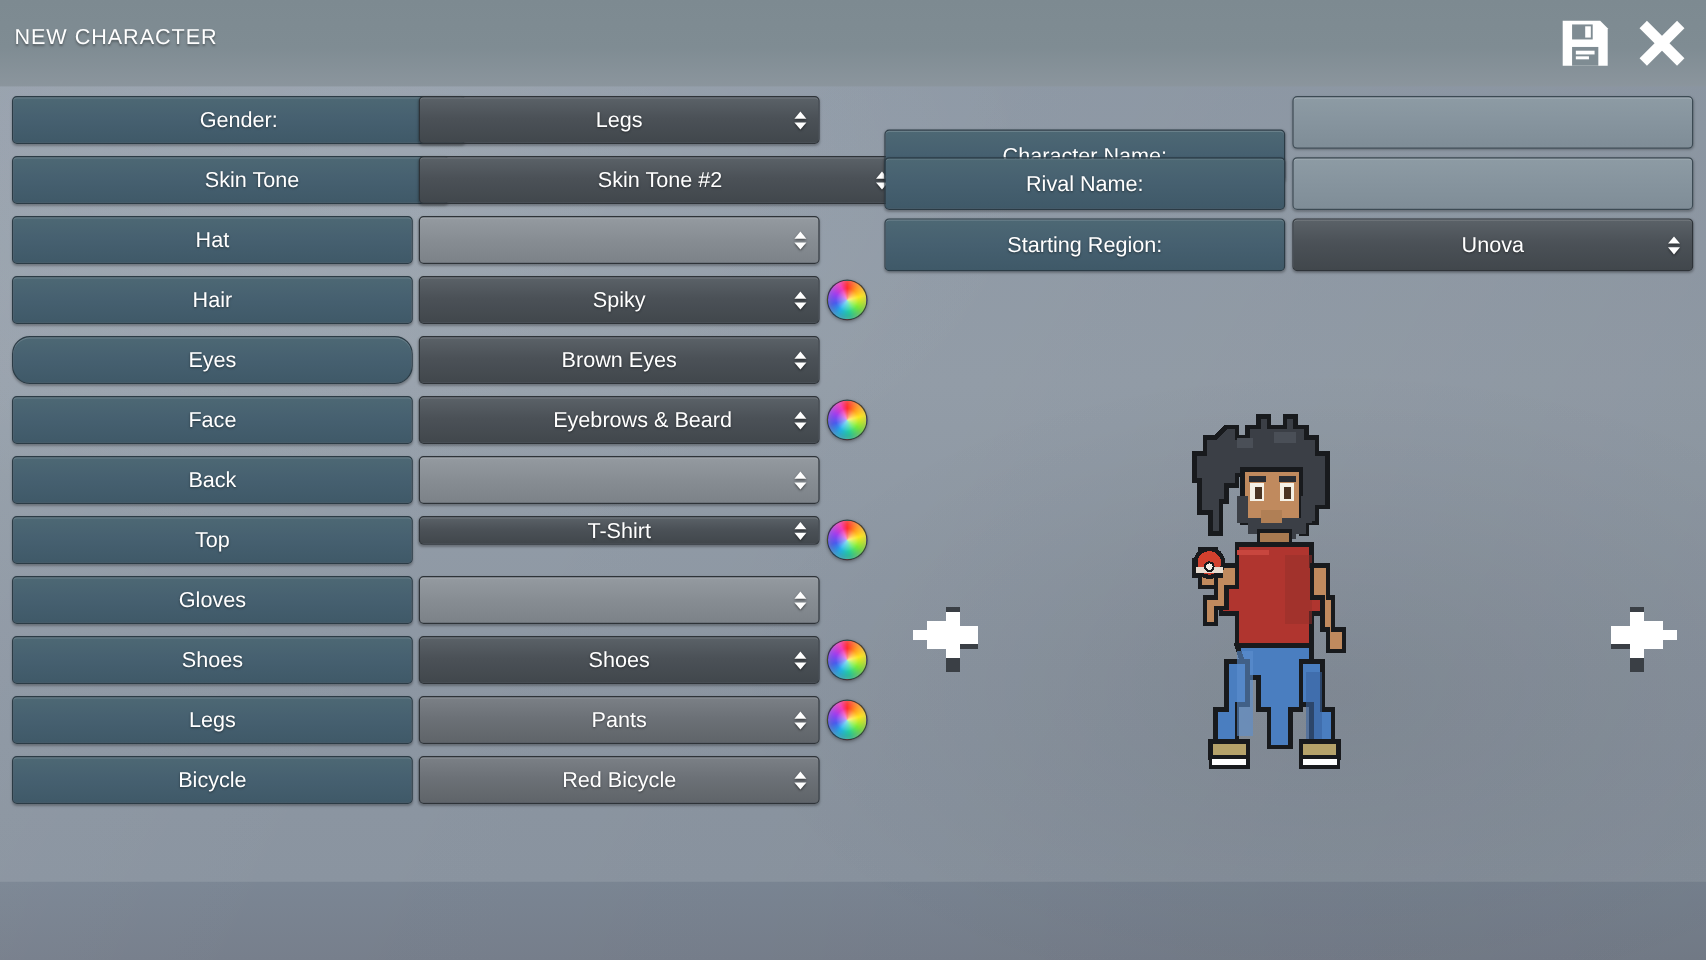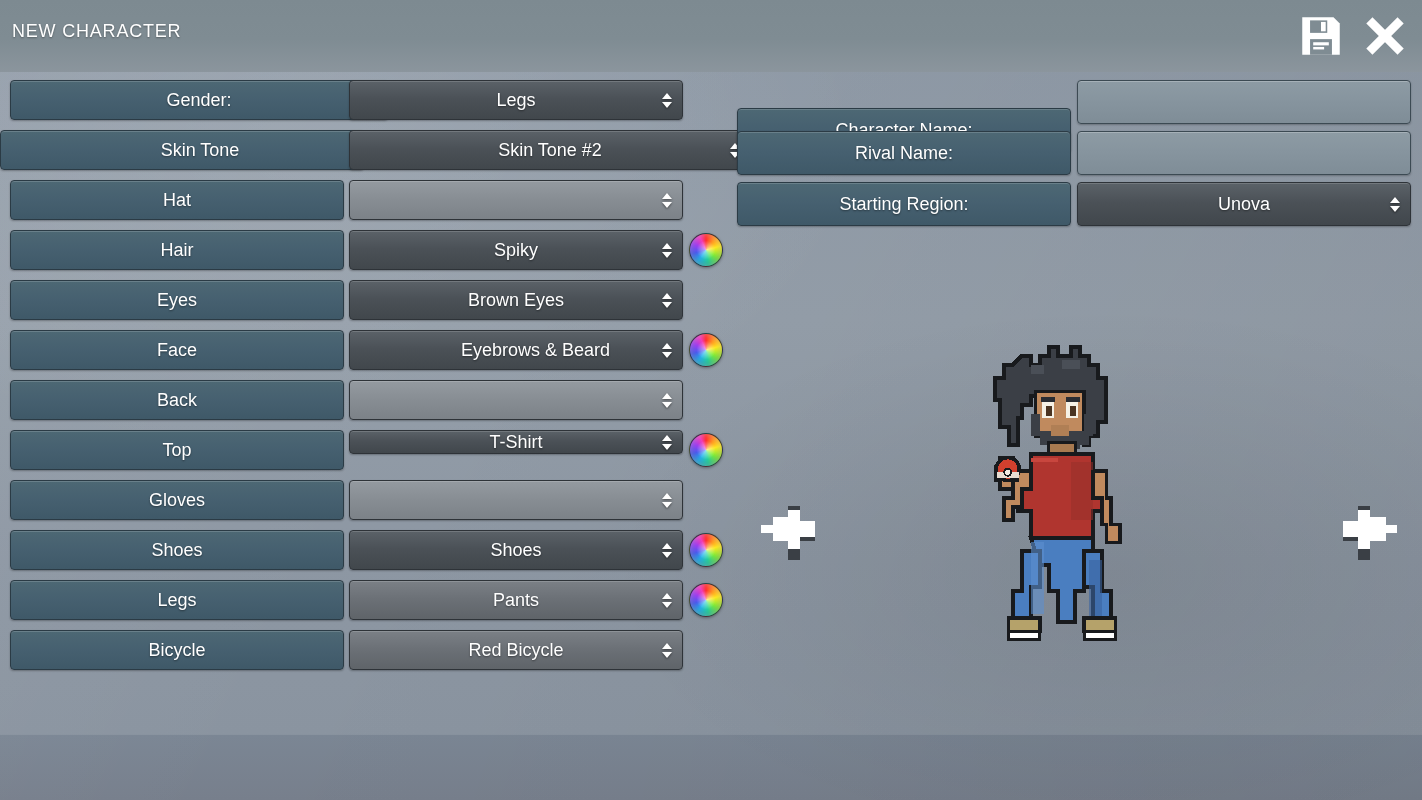--- a/index.html
+++ b/index.html
@@ -218,21 +218,21 @@
       <div class="label-btn" style="left: 10px; top: 80px; width: 378px; height: 40px;">
         <span>Gender:</span>
       </div>
       <div class="value-select" style="left: 349px; top: 80px; width: 334px; height: 40px;">
         <span>Legs</span>
         <span class="spinner">
           <span class="tri-up"></span>
           <span class="tri-dn"></span>
         </span>
       </div>
-      <div class="label-btn" style="left: 0; top: 130px; width: 364px; height: 40px; padding-left: 36px;">
+      <div class="label-btn" style="left: 10px; top: 130px; width: 364px; height: 40px; padding-left: 36px;">
         <span>Skin Tone</span>
       </div>
       <div class="value-select" style="left: 349px; top: 130px; width: 402px; height: 40px;">
         <span>Skin Tone #2</span>
         <span class="spinner">
           <span class="tri-up"></span>
           <span class="tri-dn"></span>
         </span>
       </div>
       <div class="label-btn" style="left: 10px; top: 180px; width: 334px; height: 40px;">
@@ -249,21 +249,21 @@
         <span>Hair</span>
       </div>
       <div class="value-select" style="left: 349px; top: 230px; width: 334px; height: 40px;">
         <span>Spiky</span>
         <span class="spinner">
           <span class="tri-up"></span>
           <span class="tri-dn"></span>
         </span>
       </div>
       <div class="color-wheel" style="left: 689px; top: 233px;"></div>
-      <div class="label-btn" style="left: 10px; top: 280px; width: 334px; height: 40px;">
+      <div class="label-btn" style="left: 10px; top: 280px; width: 334px; height: 40px; border-radius: 15px;">
         <span>Eyes</span>
       </div>
       <div class="value-select" style="left: 349px; top: 280px; width: 334px; height: 40px;">
         <span>Brown Eyes</span>
         <span class="spinner">
           <span class="tri-up"></span>
           <span class="tri-dn"></span>
         </span>
       </div>
       <div class="label-btn" style="left: 10px; top: 330px; width: 334px; height: 40px;">

